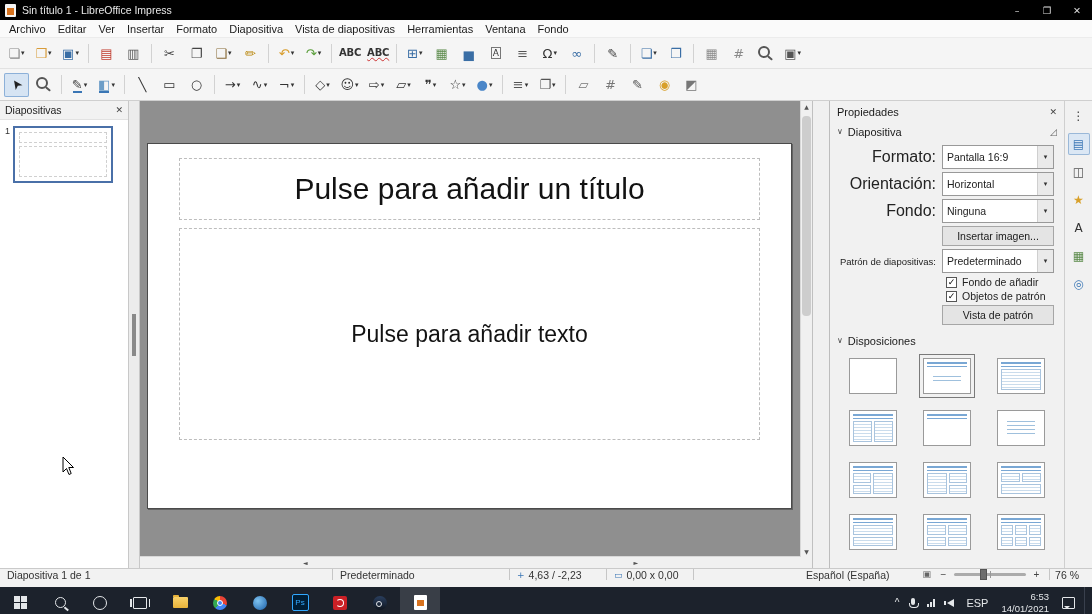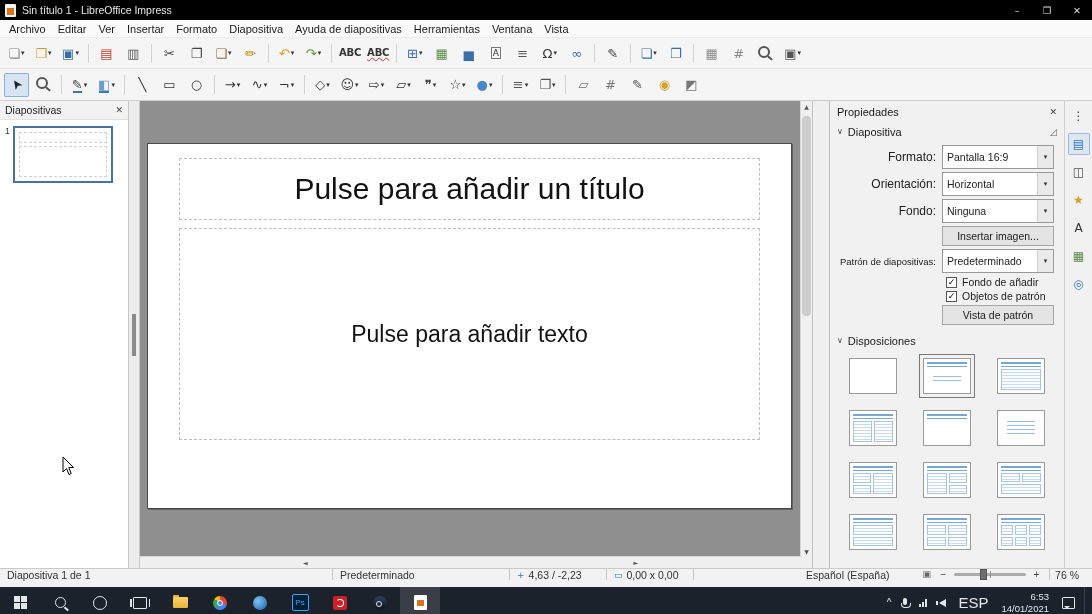--- a/index.html
+++ b/index.html
@@ -69,21 +69,21 @@
 
 .props{width:234px;background:#f1f1f1;border-left:1px solid #bdbdbd;flex:none;overflow:hidden}
 .props-hdr{height:21px;display:flex;align-items:center;padding:0 7px}
 .props-title{flex:1;color:#1a1a1a}
 .sec-hdr{height:19px;display:flex;align-items:center;padding:0 7px;color:#1a1a1a}
 .chev{font-size:8px;margin-right:5px;color:#444;font-family:"DejaVu Sans",sans-serif}
 .moreopt{margin-left:auto;font-size:9px;color:#666;font-family:"DejaVu Sans",sans-serif}
 .form{padding:1px 0 3px}
 .frow{display:flex;align-items:center;margin:3px 10px 3px 0}
 .cbrow{margin:2px 10px}
-.flabel{width:106px;text-align:right;padding-right:6px;flex:none;font-size:12px;color:#222}
+.flabel{width:106px;text-align:right;padding-right:6px;flex:none;font-size:16px;color:#222}
 .smalltext{font-size:9.5px}
 .fselect{flex:1;height:24px;background:#fff;border:1px solid #999;display:flex;align-items:center;padding-left:4px;font-size:10.5px;box-sizing:border-box}
 .fval{flex:1;white-space:nowrap;overflow:hidden}
 .fdd{width:15px;align-self:stretch;background:#eaeaea;border-left:1px solid #cfcfcf;display:flex;align-items:center;justify-content:center;font-size:7px;color:#333;font-family:"DejaVu Sans",sans-serif}
 .wbtn{flex:1;height:20px;background:#e4e4e4;border:1px solid #a6a6a6;display:flex;align-items:center;justify-content:center;font-size:10.5px;color:#1a1a1a;box-sizing:border-box}
 .cbwrap{display:flex;align-items:center;gap:5px;font-size:10.5px;margin-left:106px}
 .cb{width:11px;height:11px;background:#fff;border:1px solid #555;display:flex;align-items:center;justify-content:center;box-sizing:border-box;flex:none}
 .cbg{font-size:9px;line-height:1;color:#000;font-family:"DejaVu Sans",sans-serif}
 
 
@@ -143,21 +143,21 @@
 .ic-ps{width:15px;height:15px;background:#001e36;border:1px solid #31a8ff;border-radius:2px;color:#31a8ff;font-size:8px;display:flex;align-items:center;justify-content:center}
 .ic-pdf{width:14px;height:14px;background:#cb2026;border-radius:2px;position:relative}
 .ic-pdf::after{content:"";position:absolute;inset:3px;border:1.5px solid #fff;border-left-color:transparent;border-radius:50%}
 .ic-steam{width:14px;height:14px;border-radius:50%;background:linear-gradient(#2a3f5f,#10161f);position:relative}
 .ic-steam::after{content:"";position:absolute;left:3px;bottom:3px;width:4px;height:4px;border:1px solid #e4e7ea;border-radius:50%}
 .ic-impress{width:13px;height:15px;background:#fff;border-radius:1px;display:flex;align-items:center;justify-content:center}
 .ic-impress::after{content:"";width:7px;height:6px;background:#d8731f}
 .tspacer{flex:1}
 .tray{display:flex;align-items:center;padding-right:2px}
 .tr{margin:0 6px;display:flex;align-items:center;font-size:10px;color:#e4e7ea}
-.tr.lang{font-size:15px}
+.tr.lang{font-size:11px}
 .ic-mic{width:4px;height:7px;background:#e4e7ea;border-radius:2px;position:relative;margin-bottom:3px}
 .ic-mic::after{content:"";position:absolute;left:-2.5px;bottom:-3.5px;width:8px;height:4px;border:1px solid #e4e7ea;border-top:none;border-radius:0 0 4px 4px}
 .ic-net{display:inline-flex;align-items:flex-end;gap:1px}
 .ic-net i{width:2px;background:#e4e7ea;display:block}
 .ic-net i:nth-child(1){height:3px}.ic-net i:nth-child(2){height:5px}.ic-net i:nth-child(3){height:8px}
 .ic-vol{width:0;height:0;border-top:4px solid transparent;border-bottom:4px solid transparent;border-right:7px solid #e4e7ea;position:relative}
 .ic-vol::before{content:"";position:absolute;left:-3px;top:-2px;width:2px;height:4px;background:#e4e7ea}
 .clock{display:flex;flex-direction:column;align-items:flex-end;justify-content:center;font-size:9.5px;line-height:1.25;margin:0 7px}
 .ic-ac{width:11px;height:10px;border:1px solid #e4e7ea;border-radius:1px;position:relative}
 .ic-ac::after{content:"";position:absolute;left:1px;bottom:-4px;border:3px solid transparent;border-top:3px solid #e4e7ea}
@@ -182,24 +182,24 @@
   </div>
 
   <div class="menubar">
 
   <span class="mi">Archivo</span>
       <span class="mi">Editar</span>
       <span class="mi">Ver</span>
       <span class="mi">Insertar</span>
       <span class="mi">Formato</span>
       <span class="mi">Diapositiva</span>
-      <span class="mi">Ayuda de diapositivas</span>
+      <span class="mi">Vista de diapositivas</span>
       <span class="mi">Herramientas</span>
       <span class="mi">Ventana</span>
-      <span class="mi">Vista</span>
+      <span class="mi">Fondo</span>
     </div>
 
   <div class="toolbar tb1">
 
   <span class="ti">
         <span class="gl" style="color: rgb(138, 138, 138);">❏</span>
         <span class="ar">▾</span>
       </span>
       <span class="ti">
         <span class="gl" style="color: rgb(216, 156, 58);">❒</span>

